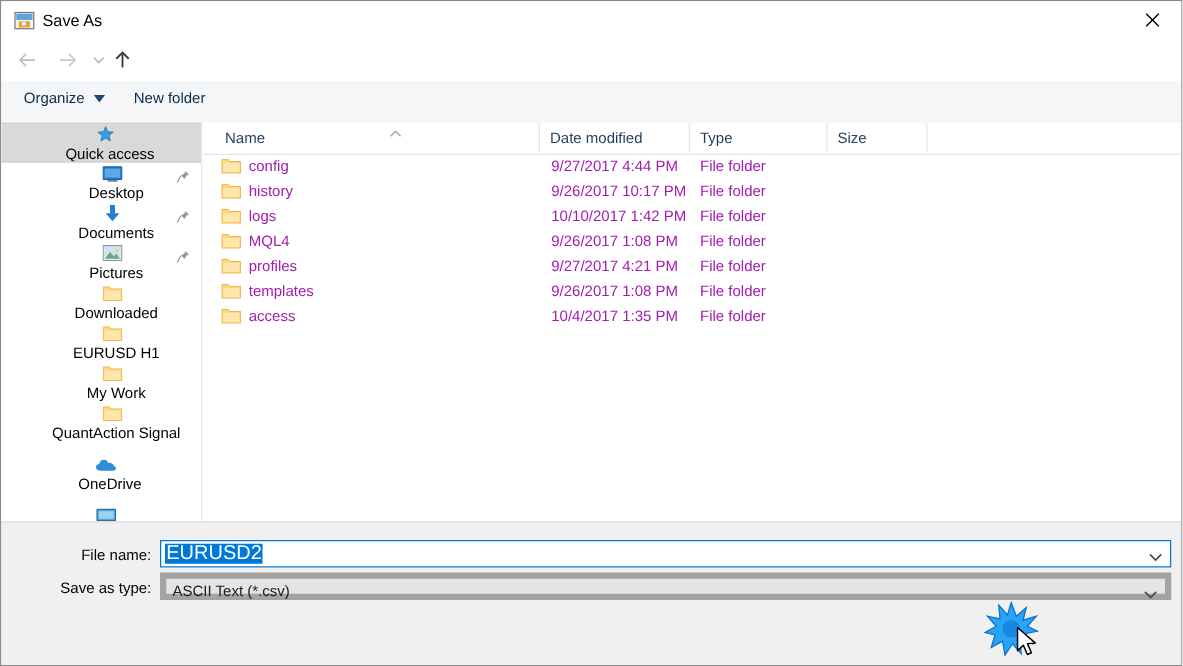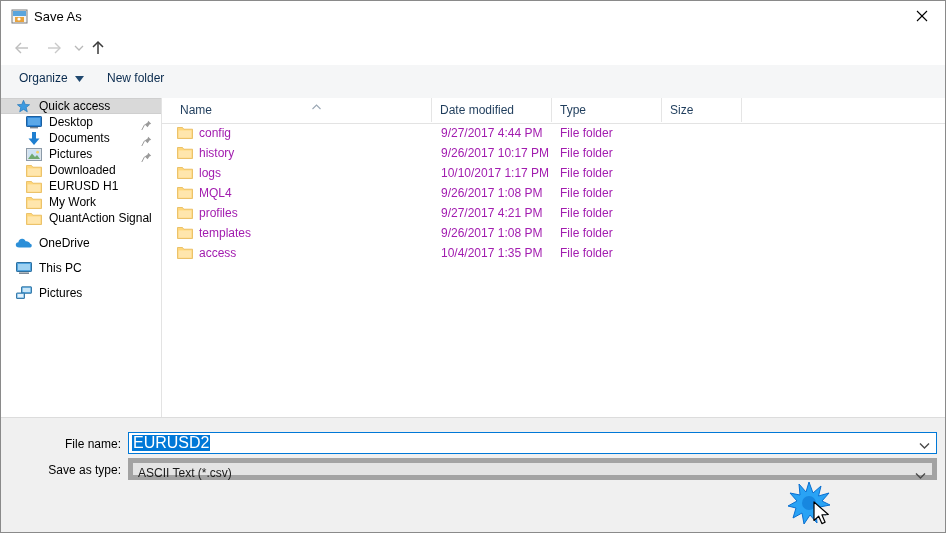--- a/index.html
+++ b/index.html
@@ -47,21 +47,21 @@
   .cmd-newfolder{left:98px;}
   .cmd-caret{margin-left:7px;}
   .view-opts{position:absolute;left:845px;top:70px;width:46px;height:21px;display:flex;align-items:center;}
   .help-btn{position:absolute;left:911px;top:71px;width:19px;height:19px;}
 
   
   .sidebar{position:absolute;left:0;top:97px;width:160px;height:319px;background:#ffffff;overflow:hidden;}
   .splitline{position:absolute;left:160px;top:97px;width:1px;height:319px;background:#e3e3e3;}
   .filepane{position:absolute;left:161px;top:97px;width:783px;height:319px;background:#ffffff;overflow:hidden;}
 
-  .side-item{position:relative;height:16px;display:flex;align-items:center;padding-left:14px;box-sizing:border-box;white-space:nowrap;}
+  .side-item{position:relative;height:32px;display:flex;align-items:center;padding-left:14px;box-sizing:border-box;white-space:nowrap;flex-direction:column;}
   .side-item.indent{padding-left:24px;}
   .side-item.selected{background:#d9d9d9;border-top:1px solid #cfcfcf;border-bottom:1px solid #cfcfcf;}
   .side-ico{width:17px;height:17px;margin-right:7px;flex:0 0 17px;display:flex;align-items:center;justify-content:center;}
   .side-label{font-size:12px;color:#000;overflow:hidden;}
   .pin{position:absolute;right:9px;top:6px;width:11px;height:11px;}
   .side-gap{height:9px;}
 
   
   .colhead{position:absolute;left:0;top:0;width:783px;height:25px;background:#ffffff;border-bottom:1px solid #e3e3e3;}
   .col{position:absolute;top:0;height:24px;display:flex;align-items:center;font-size:12px;color:#1f3d5c;padding-left:8px;box-sizing:border-box;border-right:1px solid #e5e5e5;}
@@ -423,21 +423,21 @@
       </div>
 
       <div class="row">
         <span class="r-icon">
           <svg width="16" height="13" viewBox="0 0 16 13">
               <path d="M0.5 1.5 L5.5 1.5 L6.8 3.2 L15.5 3.2 L15.5 12.5 L0.5 12.5 Z" fill="#ffd77a" stroke="#e6b757" stroke-width="0.8"></path>
               <rect x="1.6" y="4.4" width="12.8" height="7.3" fill="#ffe6ad"></rect>
             </svg>
         </span>
         <span class="r-name">logs</span>
-        <span class="r-date">10/10/2017 1:17 PM</span>
+        <span class="r-date">10/10/2017 1:42 PM</span>
         <span class="r-type">File folder</span>
         <span class="r-size"></span>
       </div>
 
       <div class="row">
         <span class="r-icon">
           <svg width="16" height="13" viewBox="0 0 16 13">
               <path d="M0.5 1.5 L5.5 1.5 L6.8 3.2 L15.5 3.2 L15.5 12.5 L0.5 12.5 Z" fill="#ffd77a" stroke="#e6b757" stroke-width="0.8"></path>
               <rect x="1.6" y="4.4" width="12.8" height="7.3" fill="#ffe6ad"></rect>
             </svg>

